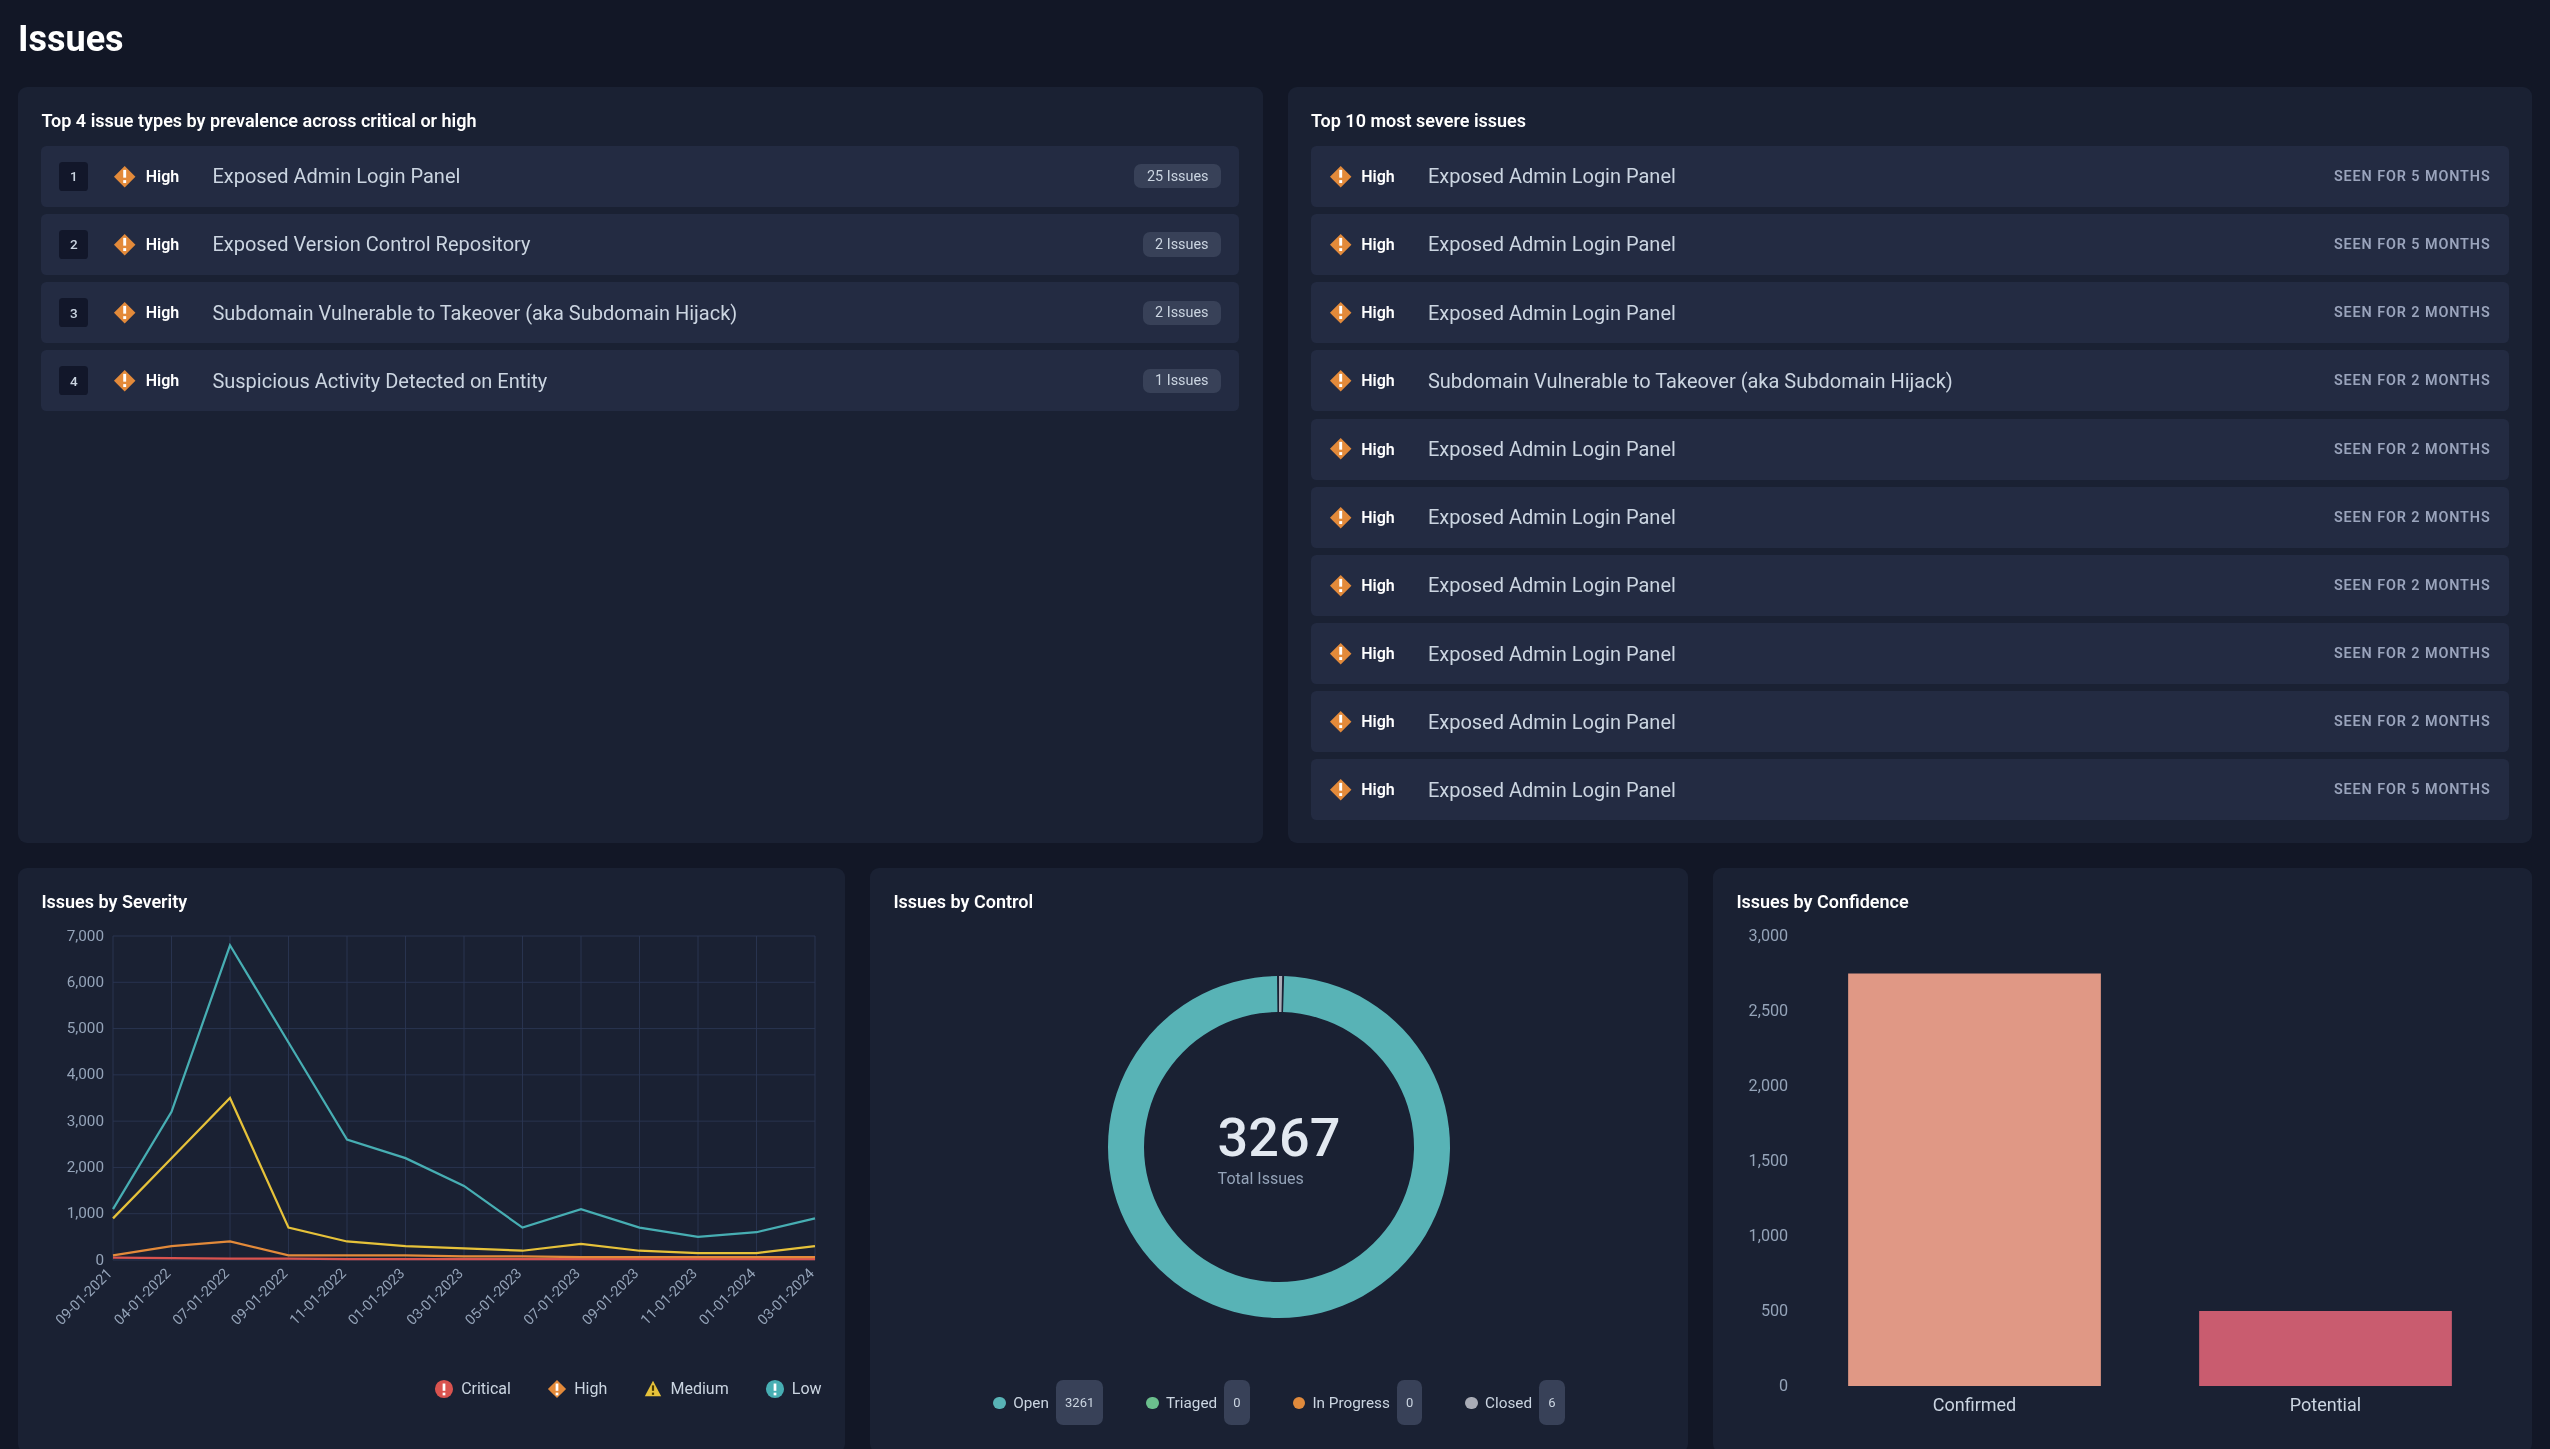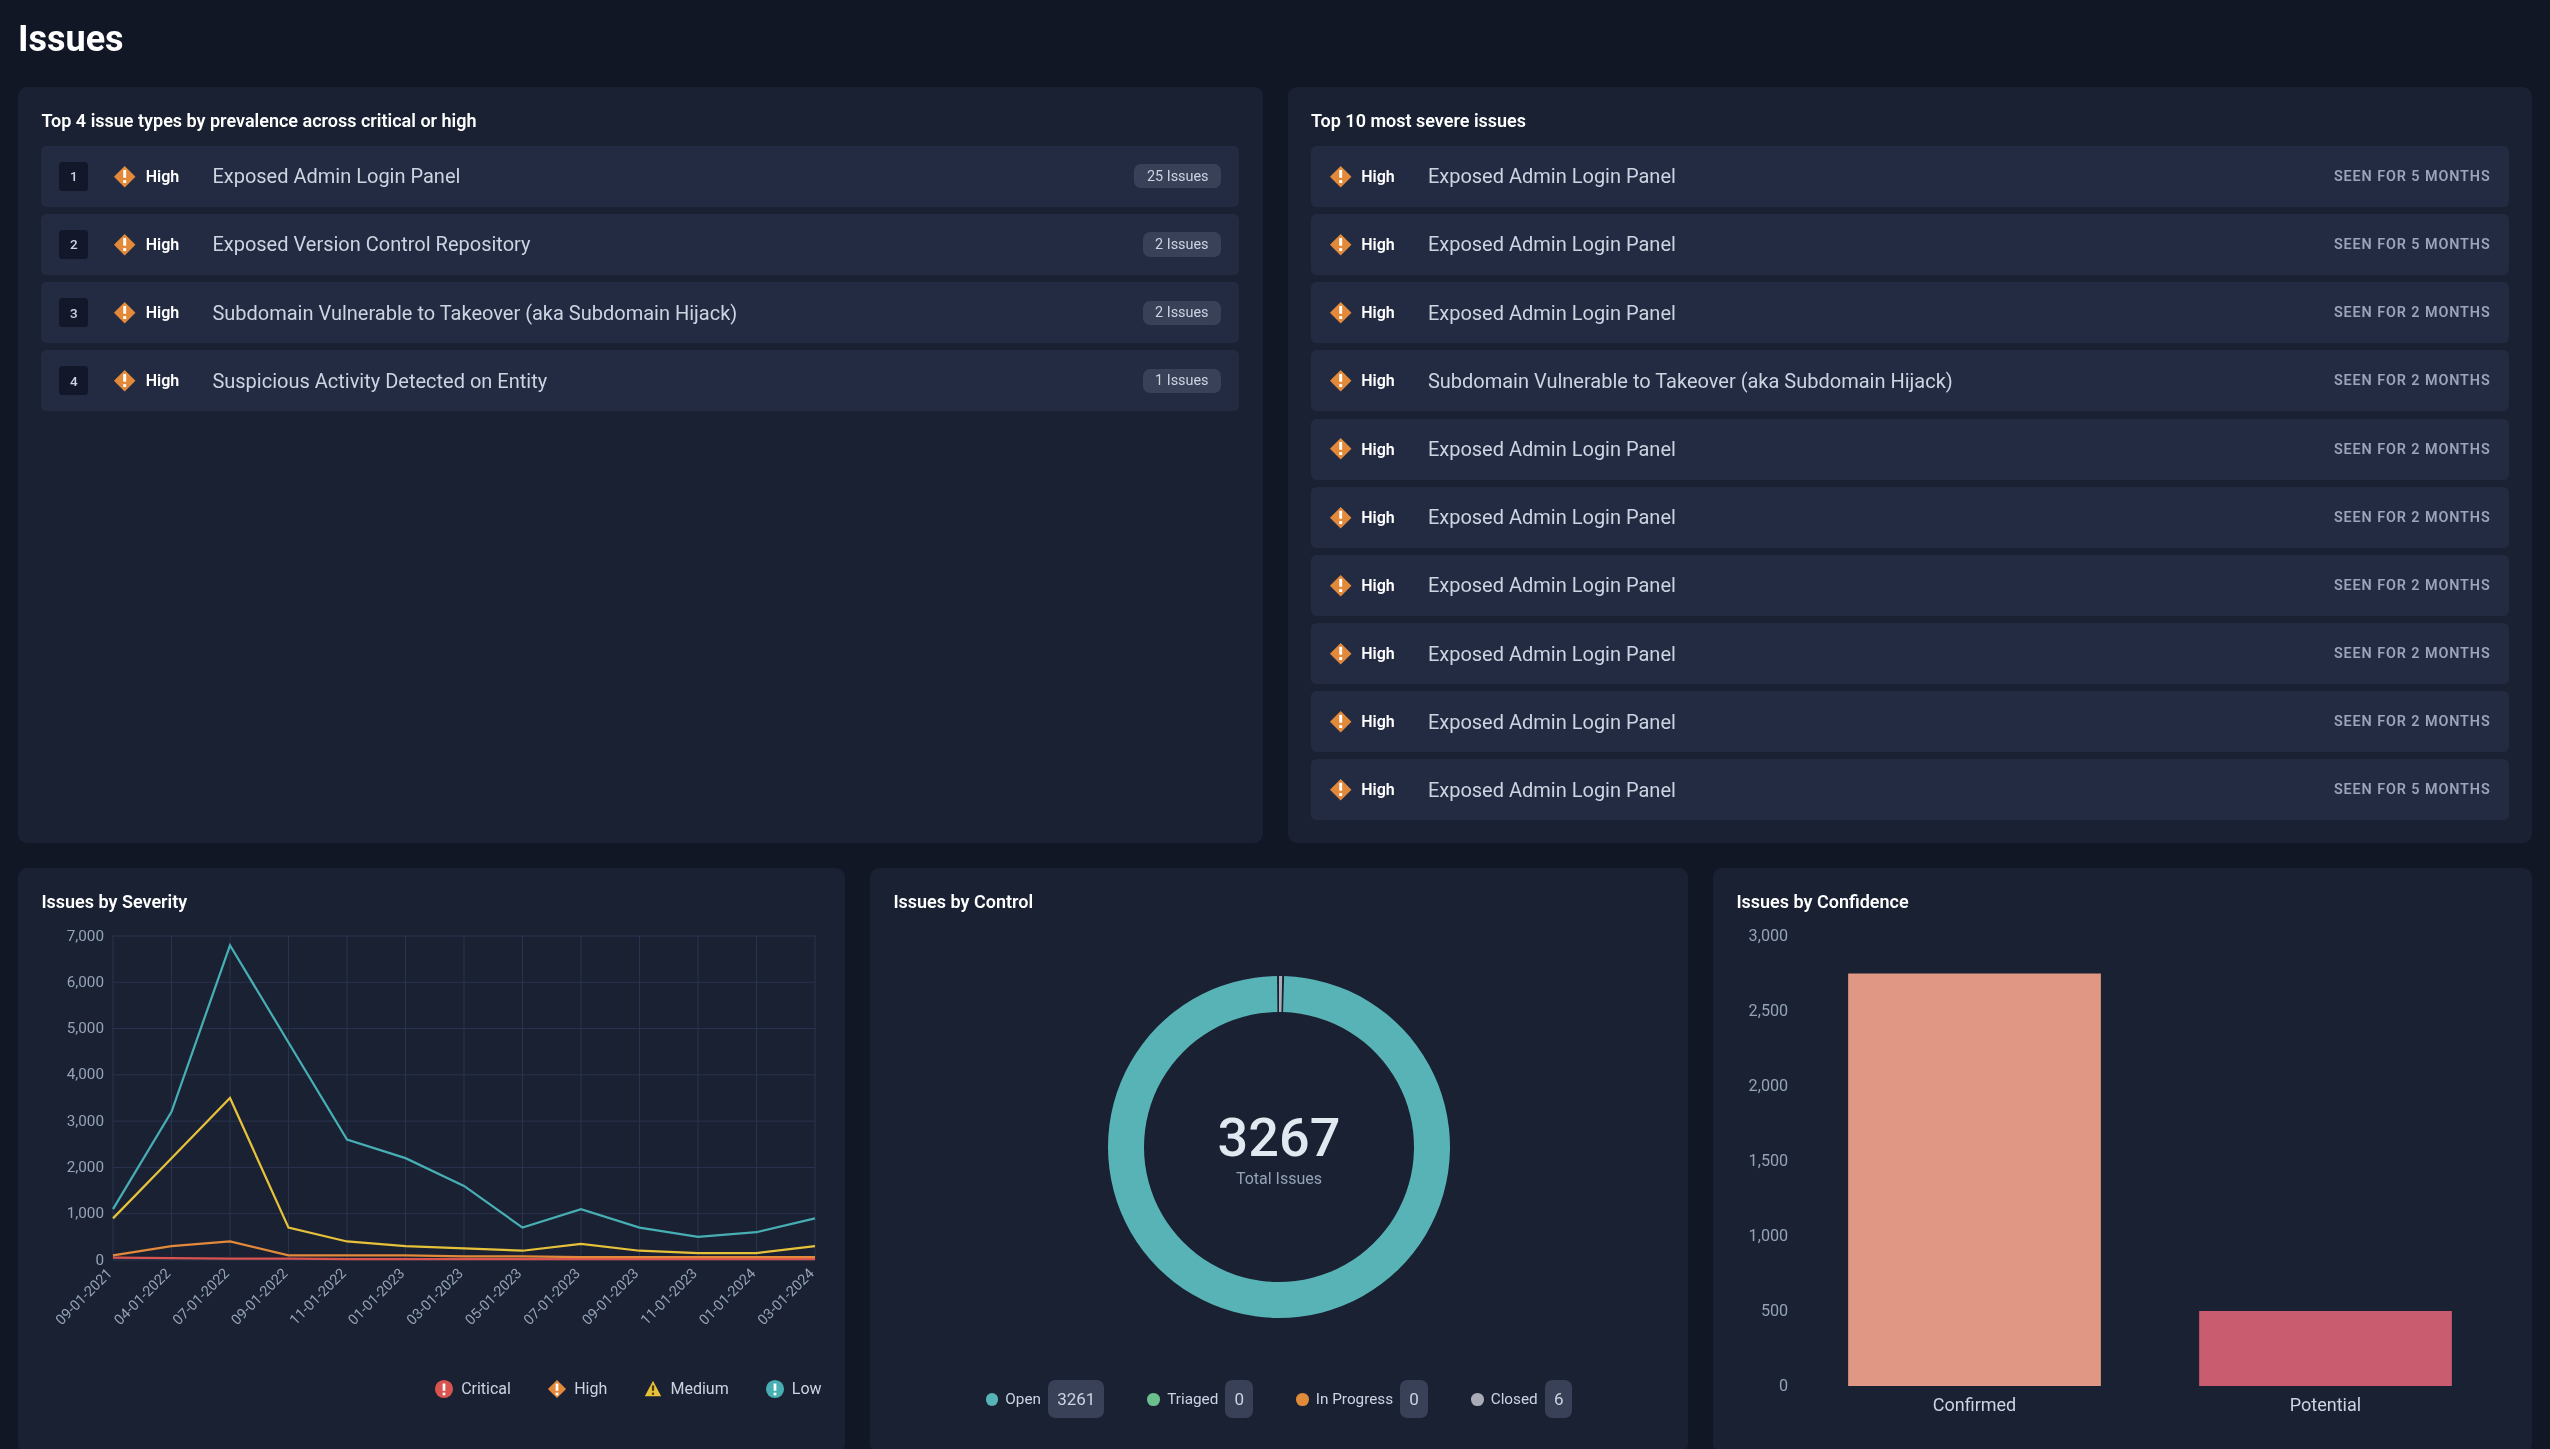--- a/index.html
+++ b/index.html
@@ -76,29 +76,29 @@
     font-size: 16px; color: #cbd5e1;
   }
   .legend-item { display: flex; align-items: center; gap: 7.2px; }
 
   .status-legend {
     display: flex; justify-content: center; gap: 43px; margin-top: 12.6px;
     font-size: 15.3px; color: #cbd5e1;
   }
   .status-legend .dot { width: 12.6px; height: 12.6px; border-radius: 50%; }
   .status-legend .pill {
-    background: #384158; border-radius: 7.2px; padding: 9px 9px;
-    font-size: 17px; color: #cbd5e1;
+    background: #384158; border-radius: 7.2px; padding: 15px 9px;
+    font-size: 13px; color: #cbd5e1;
   }
 
   .donut-wrap {
     height: 441px; display:flex; align-items:center; justify-content:center; position:relative;
   }
   .donut-center {
-    position:absolute; text-align:center; color:#cbd5e1;
+    position:absolute; color:#cbd5e1;
   }
   .donut-center .big { font-size: 54px; font-weight:500; color:#e2e8f0; }
   .donut-center .sm { font-size: 16px; color:#94a3b8; }
 </style>
 </head>
 <body>
 
 <div class="page">
   <h1 class="page-title">Issues</h1>
 

